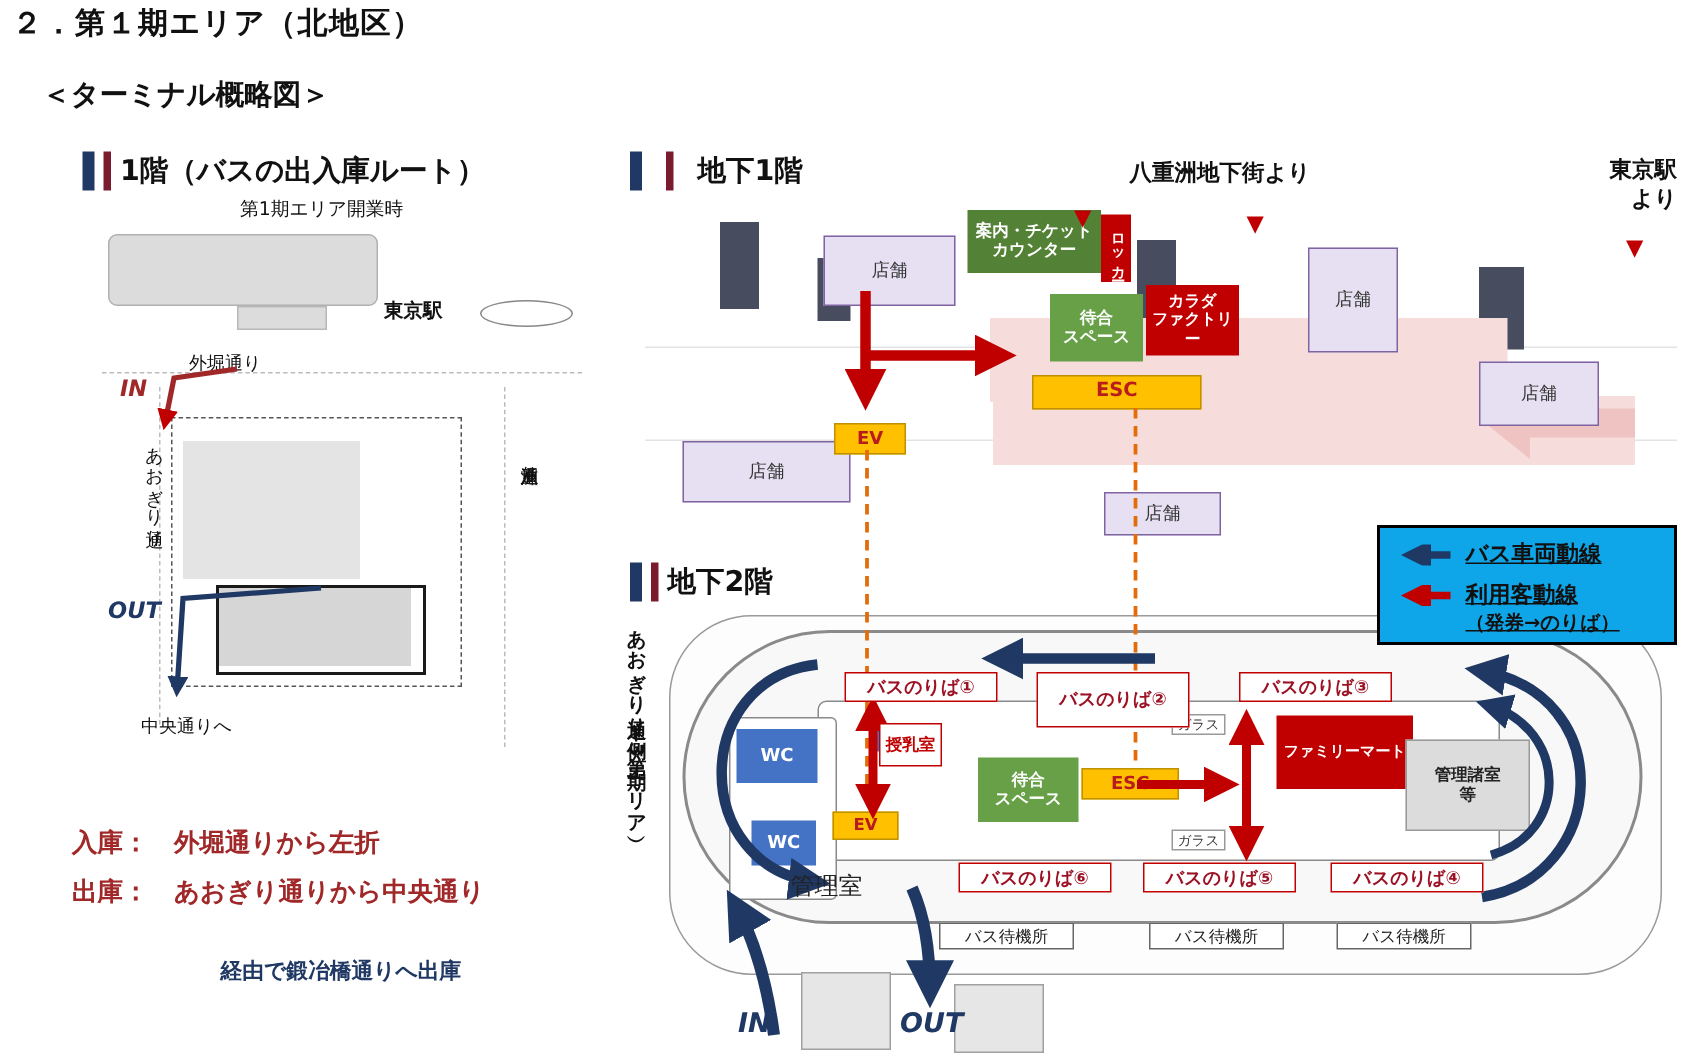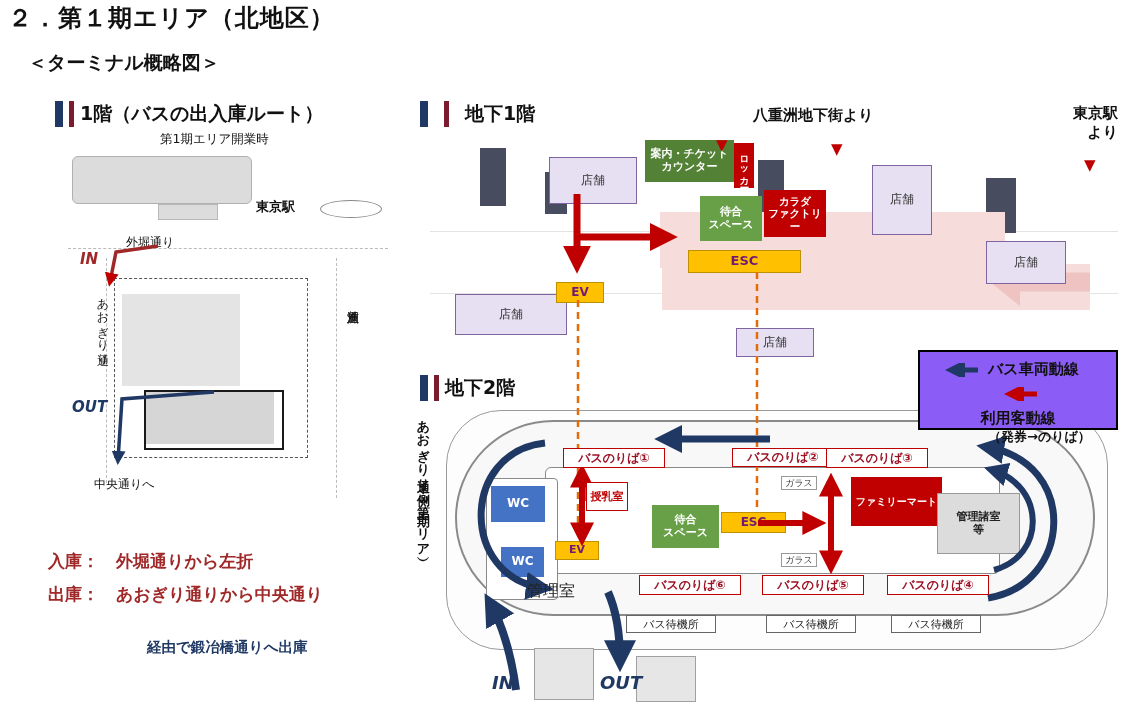--- a/index.html
+++ b/index.html
@@ -3,47 +3,47 @@
 <meta charset="utf-8">
 <style>
   html,body{margin:0;padding:0;background:#fff;}
   .page{position:relative;width:1124px;height:708px;background:#fff;overflow:hidden;
         font-family:"DejaVu Sans","Liberation Sans",sans-serif;color:#111;}
   .abs{position:absolute;}
   .blk{position:absolute;display:flex;align-items:center;justify-content:center;
        text-align:center;box-sizing:border-box;line-height:1.15;}
   .prel{white-space:pre-line;}
   .vert{writing-mode:vertical-rl;}
-  .title{font-size:24px;font-weight:800;letter-spacing:1px;}
+  .title{font-size:20px;font-weight:800;letter-spacing:1px;}
   .subtitle{font-size:19px;font-weight:800;}
   .sec-hdr{position:absolute;display:flex;align-items:center;gap:6px;z-index:3;}
   .bar-navy{width:8px;height:26px;background:#1f3864;display:inline-block;}
   .bar-red{width:5px;height:26px;background:#7b1c2e;display:inline-block;}
   .sec-hdr .t{font-size:19px;font-weight:800;}
   .shop{background:#e6e0f2;border:1px solid #8064a2;color:#333;font-size:12px;z-index:2;}
   .green{background:#538135;color:#fff;font-weight:700;z-index:2;}
   .green2{background:#67a046;color:#fff;font-weight:700;z-index:2;}
   .redblk{background:#c00000;color:#fff;font-weight:700;z-index:2;}
-  .orange{background:#ffc000;border:1px solid #bf9000;color:#701a75;font-weight:800;z-index:2;}
+  .orange{background:#ffc000;border:1px solid #bf9000;color:#b91c1c;font-weight:800;z-index:2;}
   .blue{background:#4472c4;color:#fff;font-weight:800;z-index:2;}
   .grayblk{background:#dcdcdc;border:1px solid #999;color:#222;z-index:2;}
   .pink{background:#f7dcdc;z-index:1;}
   .core{background:#474c5e;z-index:1;}
   .lbl-bus{position:absolute;background:#fff;border:1.5px solid #c00000;color:#9c1224;
            font-size:12px;font-weight:800;display:flex;align-items:center;justify-content:center;
            box-sizing:border-box;z-index:6;}
   .pool{position:absolute;background:#fff;border:1px solid #666;color:#222;font-size:11px;
         display:flex;align-items:center;justify-content:center;box-sizing:border-box;z-index:6;}
   .glass{position:absolute;background:#fff;border:1px solid #999;color:#333;font-size:9px;
          display:flex;align-items:center;justify-content:center;box-sizing:border-box;z-index:6;}
   .tri{position:absolute;color:#c00000;font-size:15px;line-height:1;z-index:6;}
   .navy-t{color:#1f3864;}
   .dred-t{color:#a02828;}
-  .legend{position:absolute;left:918px;top:350px;width:200px;height:80px;background:#8b5cf6;
-          border:2.5px solid #000;box-sizing:border-box;z-index:10;padding:8px 18px;}
+  .legend{position:absolute;left:918px;top:350px;width:200px;height:80px;background:#0ea5e9;
+          border:2.5px solid #000;box-sizing:border-box;z-index:10;padding:8px 7px;text-decoration:underline;}
   .legend .row{display:flex;align-items:center;gap:8px;}
   .legend .lt{font-size:15px;font-weight:800;}
   .legend .lt2{font-size:13px;font-weight:700;margin-left:50px;}
   svg.overlay{position:absolute;left:0;top:0;z-index:4;pointer-events:none;}
   .faint{position:absolute;background:#e3e3e3;z-index:0;}
   .wall{position:absolute;border:1.5px solid #9a9a9a;border-radius:55px;background:#fdfdfd;
         box-sizing:border-box;z-index:0;}
   .loop{position:absolute;border:2px solid #8a8a8a;border-radius:98px;background:#f8f8f8;
         box-sizing:border-box;z-index:0;}
   .island{position:absolute;border:1.5px solid #8a8a8a;border-radius:6px;background:#fff;
@@ -128,21 +128,21 @@
   <div class="blk orange" style="left:688px;top:250px;width:113px;height:23px;font-size:13px;">ESC</div>
   <div class="blk orange" style="left:556px;top:282px;width:48px;height:21px;font-size:12px;">EV</div>
 
   <div class="legend">
     <div class="row">
       <svg width="42" height="14">
           <line x1="40" y1="7" x2="14" y2="7" stroke="#1f3864" stroke-width="5" marker-end="url(#mNavy)"></line>
         </svg>
       <span class="lt">バス車両動線</span>
     </div>
-    <div class="row" style="margin-top:8px;flex-direction:column;">
+    <div class="row" style="margin-top:8px;">
       <svg width="42" height="14">
           <line x1="40" y1="7" x2="14" y2="7" stroke="#c00000" stroke-width="5" marker-end="url(#mRed)"></line>
         </svg>
       <span class="lt">利用客動線</span>
     </div>
     <div class="lt2">（発券→のりば）</div>
   </div>
 
   <div class="sec-hdr" style="left:420px;top:375px;">
     <span class="bar-navy"></span>
@@ -166,21 +166,21 @@
   <div class="blk green2 prel" style="left:652px;top:505px;width:67px;height:43px;font-size:11px;">待合
 スペース</div>
   <div class="blk orange" style="left:721px;top:512px;width:65px;height:21px;font-size:12px;">ESC</div>
   <div class="glass" style="left:781px;top:476px;width:36px;height:14px;">ガラス</div>
   <div class="glass" style="left:781px;top:553px;width:36px;height:14px;">ガラス</div>
   <div class="blk redblk" style="left:851px;top:477px;width:91px;height:49px;font-size:10px;padding:2px;">ファミリーマート</div>
   <div class="blk grayblk prel" style="left:937px;top:493px;width:83px;height:61px;font-size:11px;font-weight:600;">管理諸室
 等</div>
 
   <div class="lbl-bus" style="left:563px;top:448px;width:102px;height:20px;">バスのりば①</div>
-  <div class="lbl-bus" style="left:732px;top:448px;width:102px;height:19px;">バスのりば②</div>
+  <div class="lbl-bus" style="left:691px;top:448px;width:102px;height:37px;">バスのりば②</div>
   <div class="lbl-bus" style="left:826px;top:448px;width:102px;height:20px;">バスのりば③</div>
   <div class="lbl-bus" style="left:639px;top:575px;width:102px;height:20px;">バスのりば⑥</div>
   <div class="lbl-bus" style="left:762px;top:575px;width:102px;height:20px;">バスのりば⑤</div>
   <div class="lbl-bus" style="left:887px;top:575px;width:102px;height:20px;">バスのりば④</div>
 
   <div class="pool" style="left:626px;top:615px;width:90px;height:18px;">バス待機所</div>
   <div class="pool" style="left:766px;top:615px;width:90px;height:18px;">バス待機所</div>
   <div class="pool" style="left:891px;top:615px;width:90px;height:18px;">バス待機所</div>
 
   <div class="blk" style="left:534px;top:648px;width:60px;height:52px;background:#e6e6e6;border:1px solid #a0a0a0;z-index:1;"></div>

